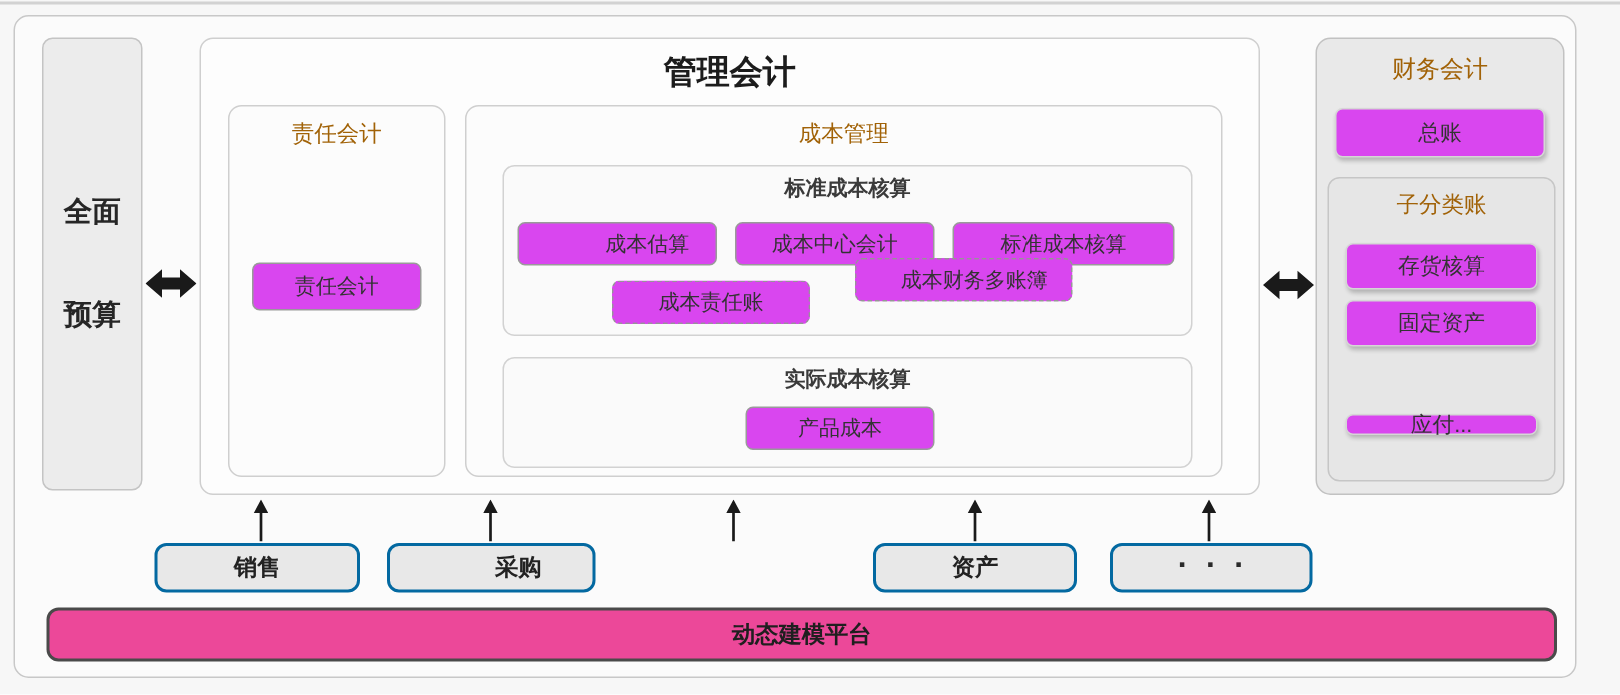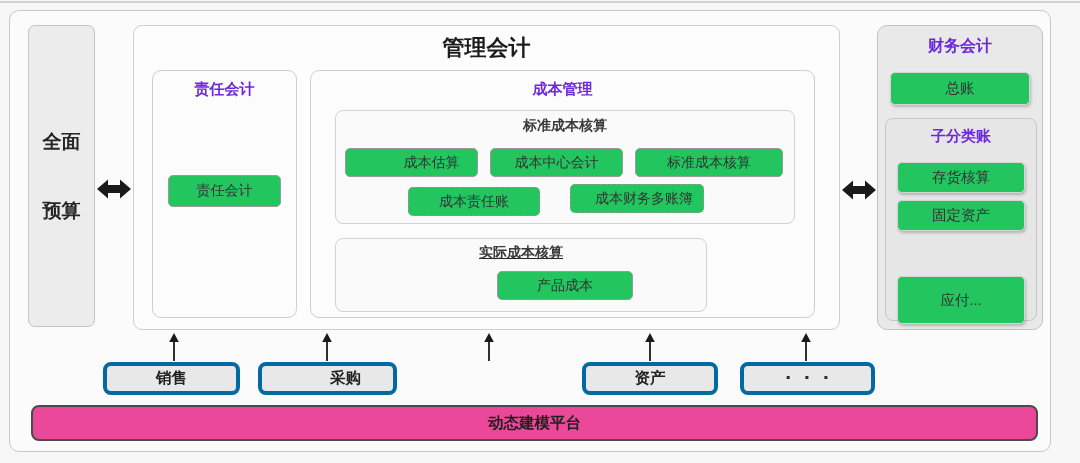--- a/index.html
+++ b/index.html
@@ -9,33 +9,33 @@
   .abs { position:absolute; }
   .hairline-top { left:0; top:1px; width:1080px; height:2px; background:#d2d2d2; }
   .outer { left:9px; top:10px; width:1042px; height:442px; background:#fbfbfb;
            border:1px solid #c8c8c8; border-radius:10px; }
 
   .panel { background:#fcfcfc; border:1px solid #cfcfcf; border-radius:9px; }
   .gray-box { background:#ececec; border:1px solid #c4c4c4; border-radius:7px;gap:43px; }
   .section { background:#fafafa; border:1px solid #d2d2d2; border-radius:8px; }
 
   .title-lg { font-size:22px; font-weight:bold; text-align:center; color:#1c1c1c; padding-top:7px; }
-  .title-md { font-size:15px; font-weight:bold; text-align:center; color:#6d28d9; padding-top:9px; }
+  .title-md { font-size:15px; font-weight:normal; text-align:center; color:#a16207; padding-top:9px; }
   .title-sm { font-size:14px; font-weight:bold; text-align:center; color:#3a3a3a; padding-top:6px; }
 
-  .chip { display:flex; align-items:center; justify-content:center; background:#22c55e;
+  .chip { display:flex; align-items:center; justify-content:center; background:#d946ef;
           border:1px solid #9a9a9a; border-radius:5px; font-size:14px; color:#333; }
   .chip.dashed { border-style:dashed; border-color:#969696; }
   .chip.soft { border:1px solid #d6d6d6; box-shadow:1px 2px 3px rgba(0,0,0,0.22); font-size:14.5px; }
 
   .budget { display:flex; flex-direction:column; align-items:center; justify-content:center;
             font-size:19px; font-weight:bold; line-height:1.35; color:#262626; }
 
   .module { display:flex; align-items:center; justify-content:center; background:#e8e8e8;
-            border:4px solid #0369a1; border-radius:8px; font-size:15.5px; font-weight:bold; color:#222; }
+            border:2px solid #0369a1; border-radius:8px; font-size:15.5px; font-weight:bold; color:#222; }
   .module .dots-label { font-size:21px; font-weight:bold; letter-spacing:13px;
             transform:translate(6px,-7px); color:#2a2a2a; }
 
   .platform { display:flex; align-items:center; justify-content:center; background:#ec4899;
             border:2px solid #4a4a4a; border-radius:8px; font-size:15.5px; font-weight:bold; color:#1f1f1f; }
 
   .fin { background:#e9e9e9; border:1px solid #c2c2c2; border-radius:10px; }
   .sub { background:#e6e6e6; border:1px solid #c6c6c6; border-radius:8px; }
 
   svg.arrow { display:block; }
@@ -72,44 +72,44 @@
     <div class="title-md">成本管理</div>
   </div>
 
   <div class="abs section" style="left:335px; top:110px; width:460px; height:114px;">
     <div class="title-sm">标准成本核算</div>
   </div>
   <div class="abs chip" style="left:345px; top:148px; width:133px; height:29px;padding-left:40px;">成本估算</div>
   <div class="abs chip" style="left:490px; top:148px; width:133px; height:29px;">成本中心会计</div>
   <div class="abs chip" style="left:635px; top:148px; width:148px; height:29px;">标准成本核算</div>
   <div class="abs chip dashed" style="left:408px; top:187px; width:132px; height:29px;">成本责任账</div>
-  <div class="abs chip dashed" style="left:570px; top:184px; width:134px; height:29px;padding-left:14px;">成本财务多账簿</div>
+  <div class="abs chip dashed" style="left:570px; top:172px; width:145px; height:29px;padding-left:14px;">成本财务多账簿</div>
 
-  <div class="abs section" style="left:335px; top:238px; width:372px; height:74px;text-decoration:underline;">
+  <div class="abs section" style="left:335px; top:238px; width:460px; height:74px;">
     <div class="title-sm" style="padding-top:5px;">实际成本核算</div>
   </div>
-  <div class="abs chip" style="left:497px; top:271px; width:136px; height:29px;">产品成本</div>
+  <div class="abs chip" style="left:497px; top:271px; width:126px; height:29px;">产品成本</div>
 
   <div class="abs" style="left:842px; top:179px; width:34px; height:22px;">
     <svg class="arrow" width="34" height="22" viewBox="0 0 34 22">
       <path d="M0 11 L11 1.5 L11 7 L23 7 L23 1.5 L34 11 L23 20.5 L23 15 L11 15 L11 20.5 Z" fill="#1a1a1a"></path>
     </svg>
   </div>
 
   <div class="abs fin" style="left:877px; top:25px; width:166px; height:305px;">
     <div class="title-md" style="font-size:16px; padding-top:10px;">财务会计</div>
   </div>
   <div class="abs chip soft" style="left:890px; top:72px; width:140px; height:33px;">总账</div>
 
   <div class="abs sub" style="left:885px; top:118px; width:152px; height:203px;">
     <div class="title-md" style="padding-top:8px;">子分类账</div>
   </div>
   <div class="abs chip soft" style="left:897px; top:162px; width:128px; height:31px;">存货核算</div>
   <div class="abs chip soft" style="left:897px; top:200px; width:128px; height:31px;">固定资产</div>
-  <div class="abs chip soft" style="left:897px; top:276px; width:128px; height:48px;">应付...</div>
+  <div class="abs chip soft" style="left:897px; top:276px; width:128px; height:14px;">应付...</div>
 
   <div class="abs" style="left:168px; top:333px;">
     <svg class="arrow" width="12" height="28" viewBox="0 0 12 28">
       <path d="M6 0 L10.8 9 L6.9 9 L6.9 28 L5.1 28 L5.1 9 L1.2 9 Z" fill="#1a1a1a"></path>
       </svg>
   </div>
   <div class="abs" style="left:321px; top:333px;">
     <svg class="arrow" width="12" height="28" viewBox="0 0 12 28">
       <path d="M6 0 L10.8 9 L6.9 9 L6.9 28 L5.1 28 L5.1 9 L1.2 9 Z" fill="#1a1a1a"></path>
       </svg>

